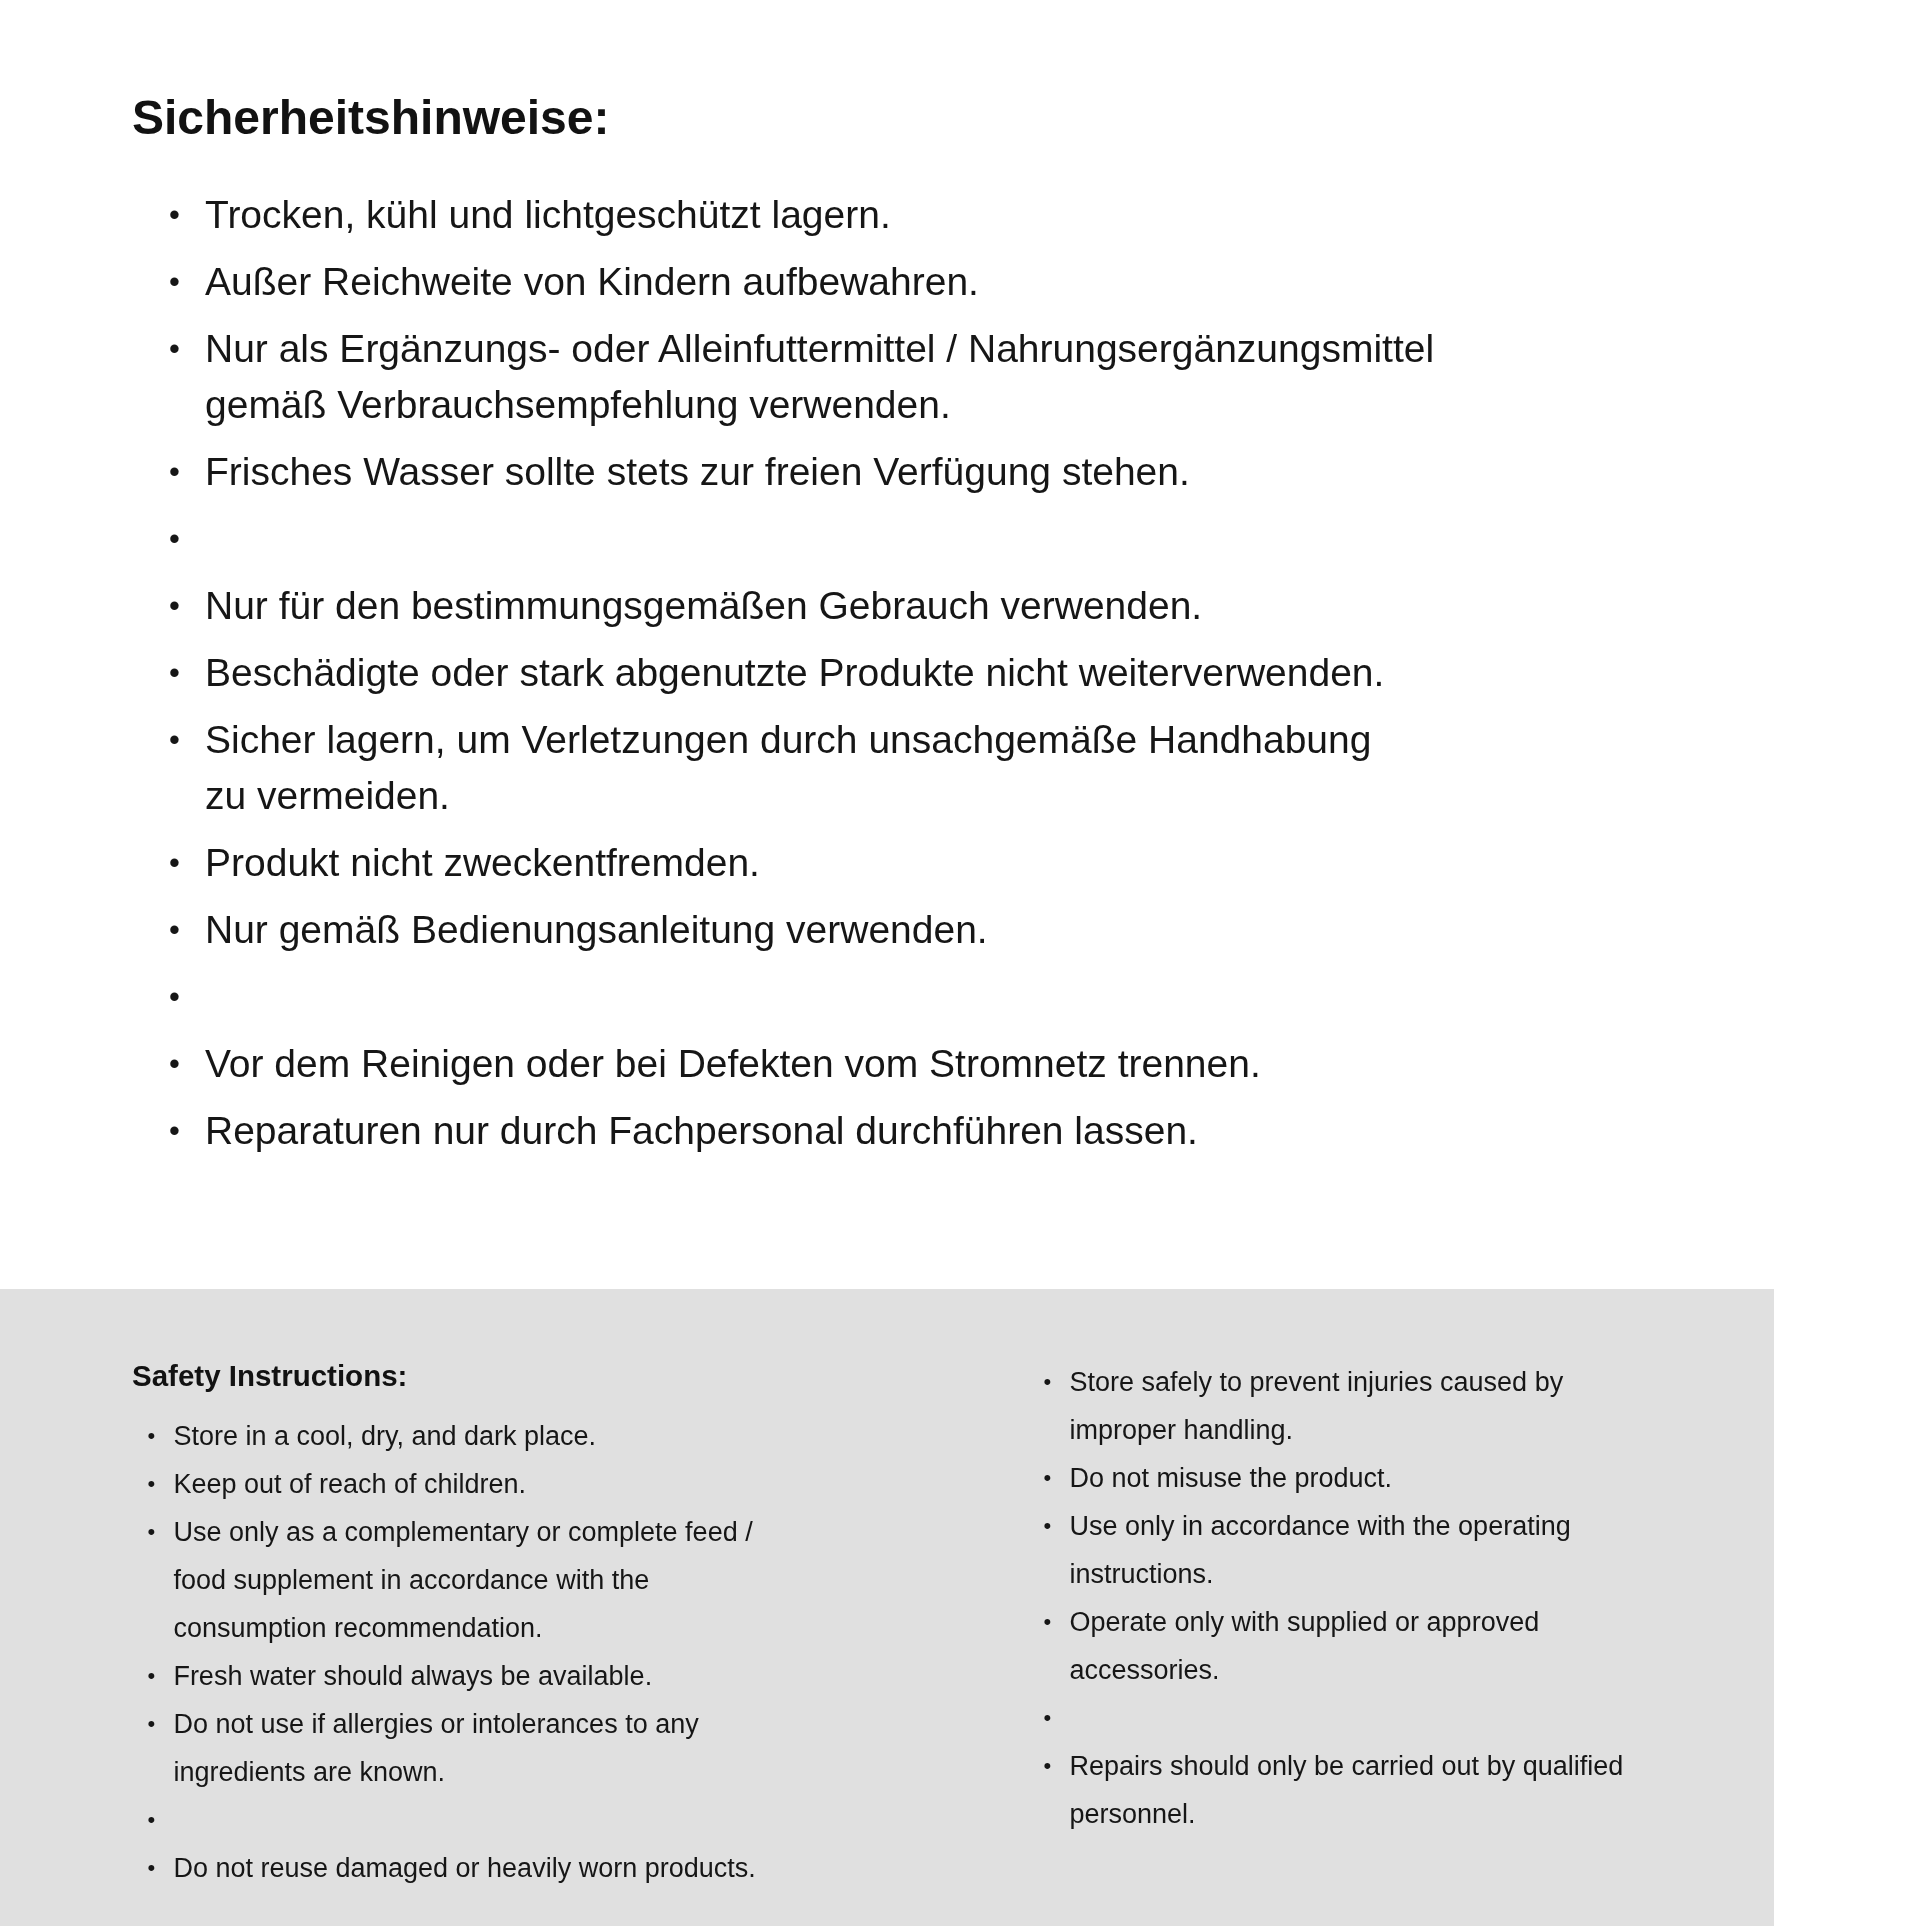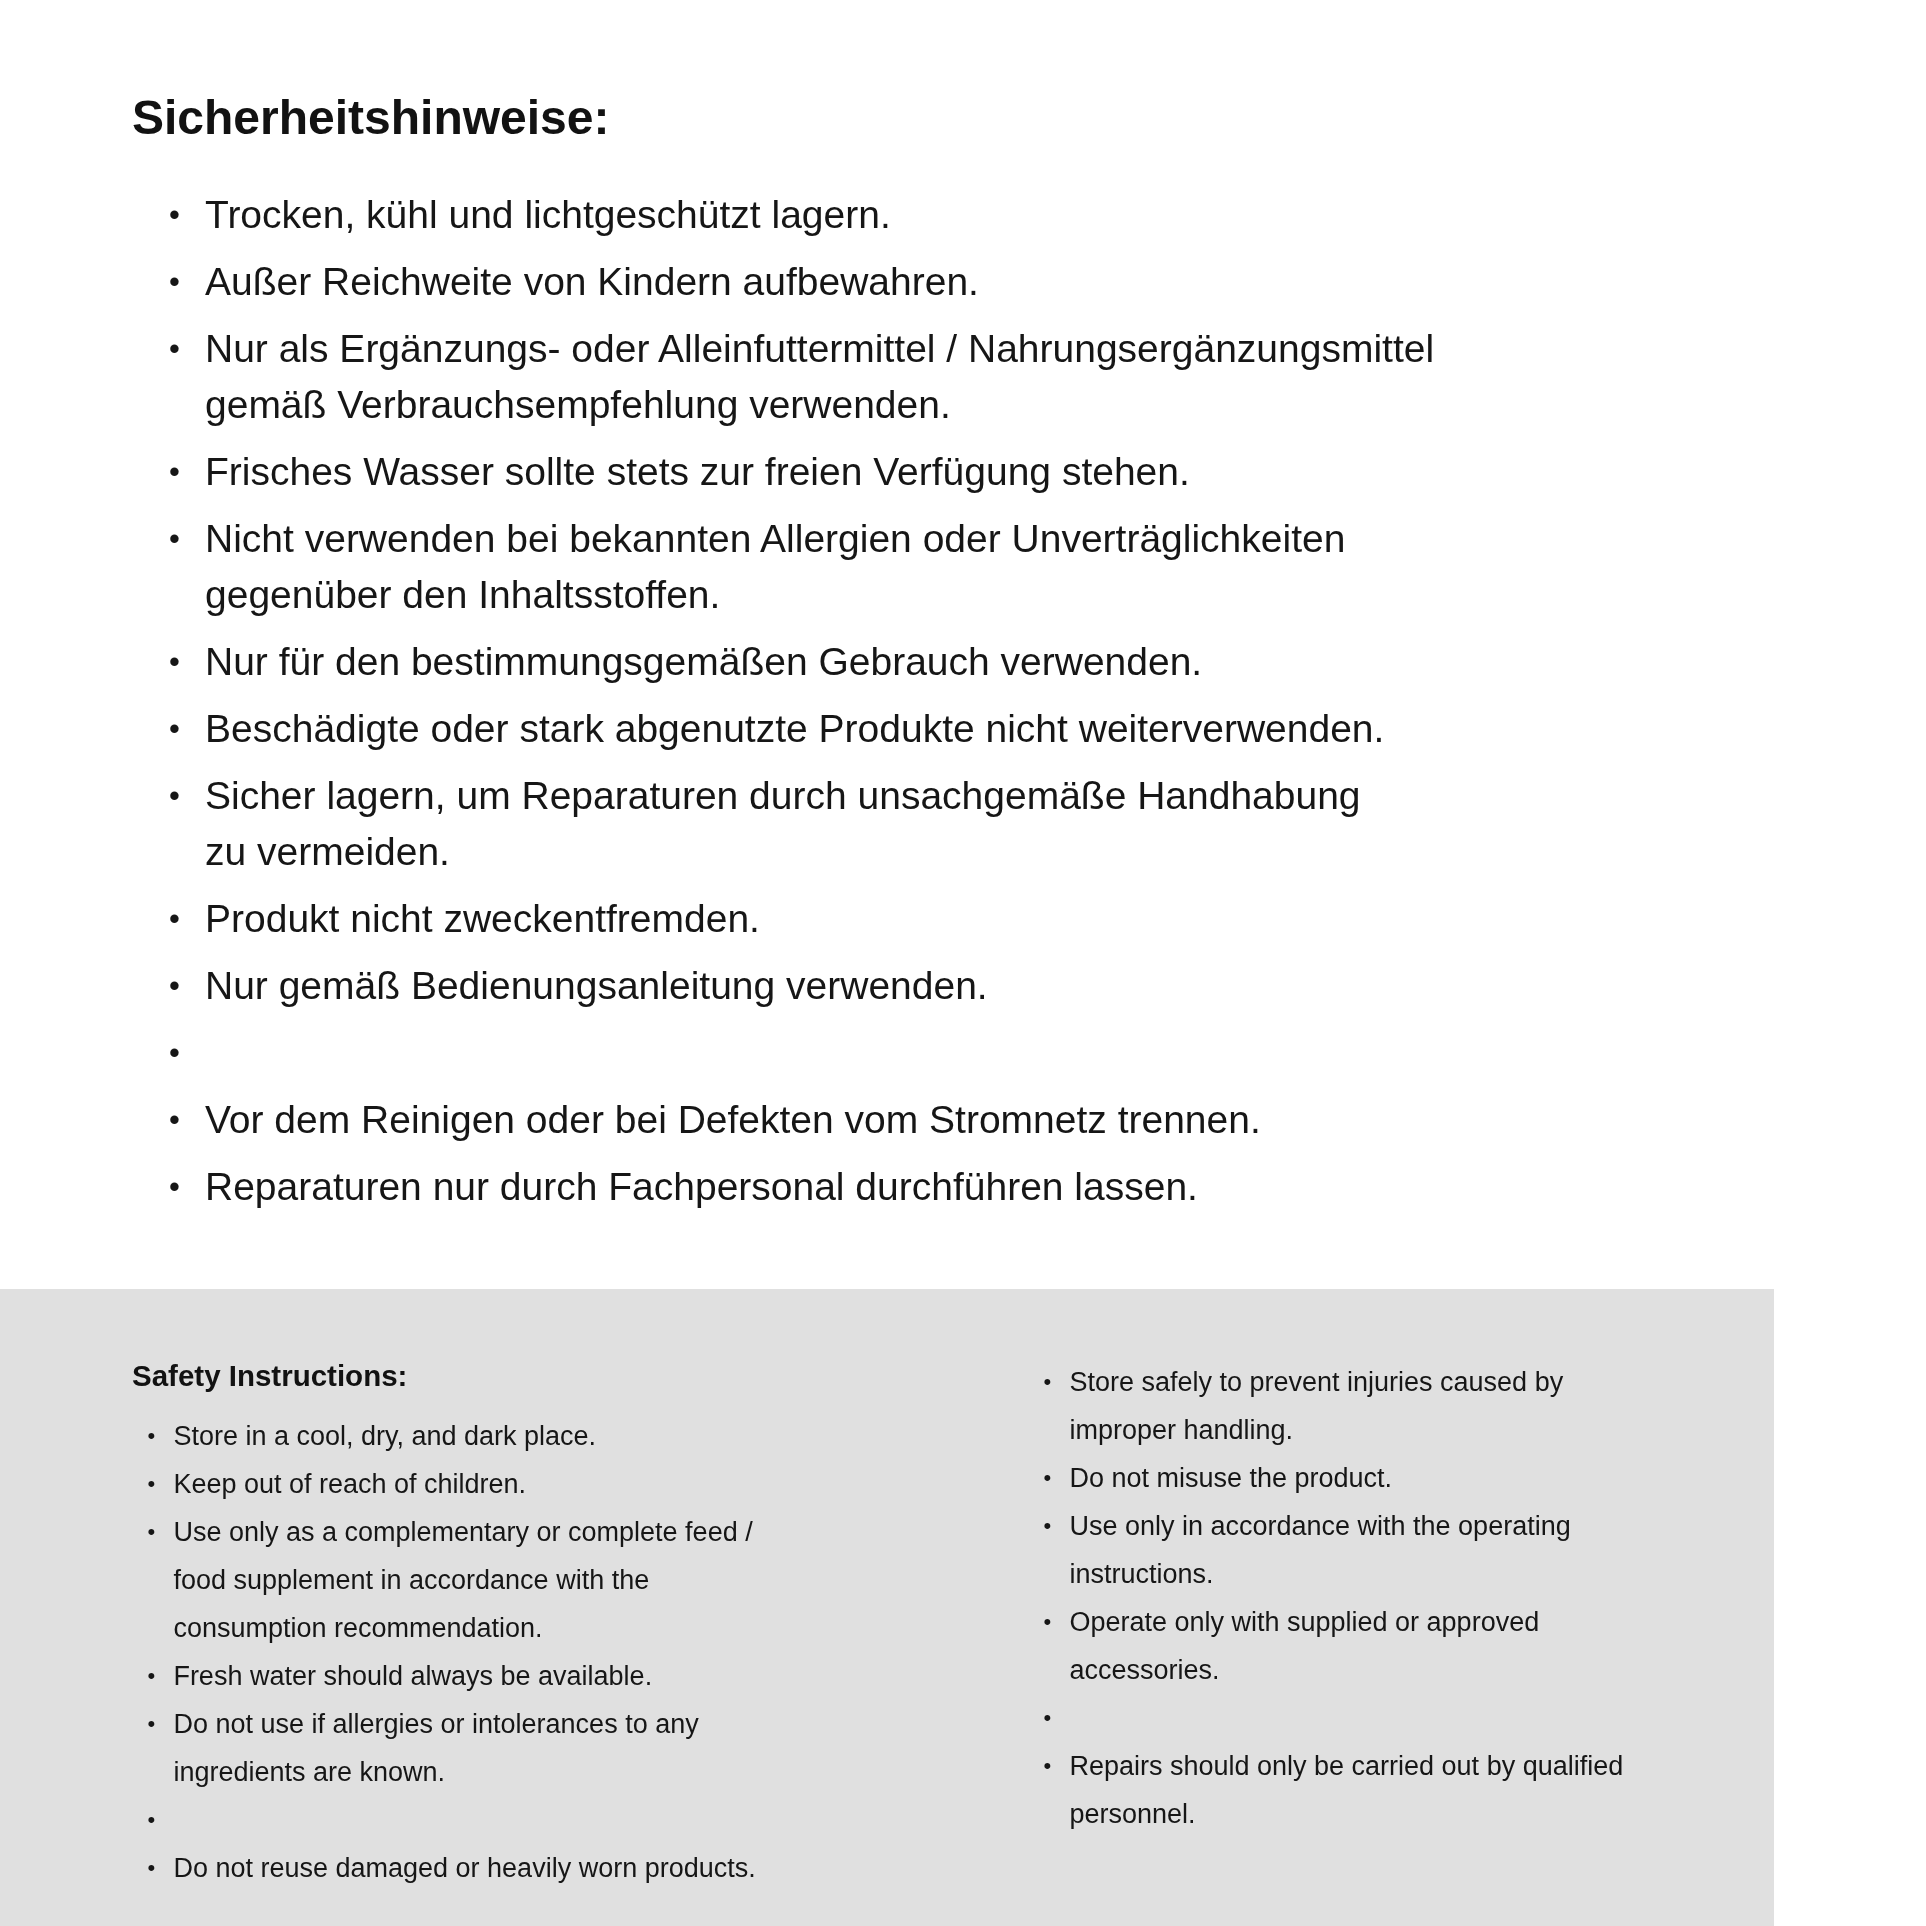--- a/index.html
+++ b/index.html
@@ -118,34 +118,32 @@
           <span class="dot">•</span>
           <span class="txt">Nur als Ergänzungs- oder Alleinfuttermittel / Nahrungsergänzungsmittel
 gemäß Verbrauchsempfehlung verwenden.</span>
         </li>
       <li class="item">
           <span class="dot">•</span>
           <span class="txt">Frisches Wasser sollte stets zur freien Verfügung stehen.</span>
         </li>
       <li class="item">
           <span class="dot">•</span>
-          <span class="txt">Nicht verwenden bei bekannten Allergien oder Unverträglichkeiten
-gegenüber den Inhaltsstoffen.</span>
         </li>
       <li class="item">
           <span class="dot">•</span>
           <span class="txt">Nur für den bestimmungsgemäßen Gebrauch verwenden.</span>
         </li>
       <li class="item">
           <span class="dot">•</span>
           <span class="txt">Beschädigte oder stark abgenutzte Produkte nicht weiterverwenden.</span>
         </li>
       <li class="item">
           <span class="dot">•</span>
-          <span class="txt">Sicher lagern, um Reparaturen durch unsachgemäße Handhabung
+          <span class="txt">Sicher lagern, um Verletzungen durch unsachgemäße Handhabung
 zu vermeiden.</span>
         </li>
       <li class="item">
           <span class="dot">•</span>
           <span class="txt">Produkt nicht zweckentfremden.</span>
         </li>
       <li class="item">
           <span class="dot">•</span>
           <span class="txt">Nur gemäß Bedienungsanleitung verwenden.</span>
         </li>

